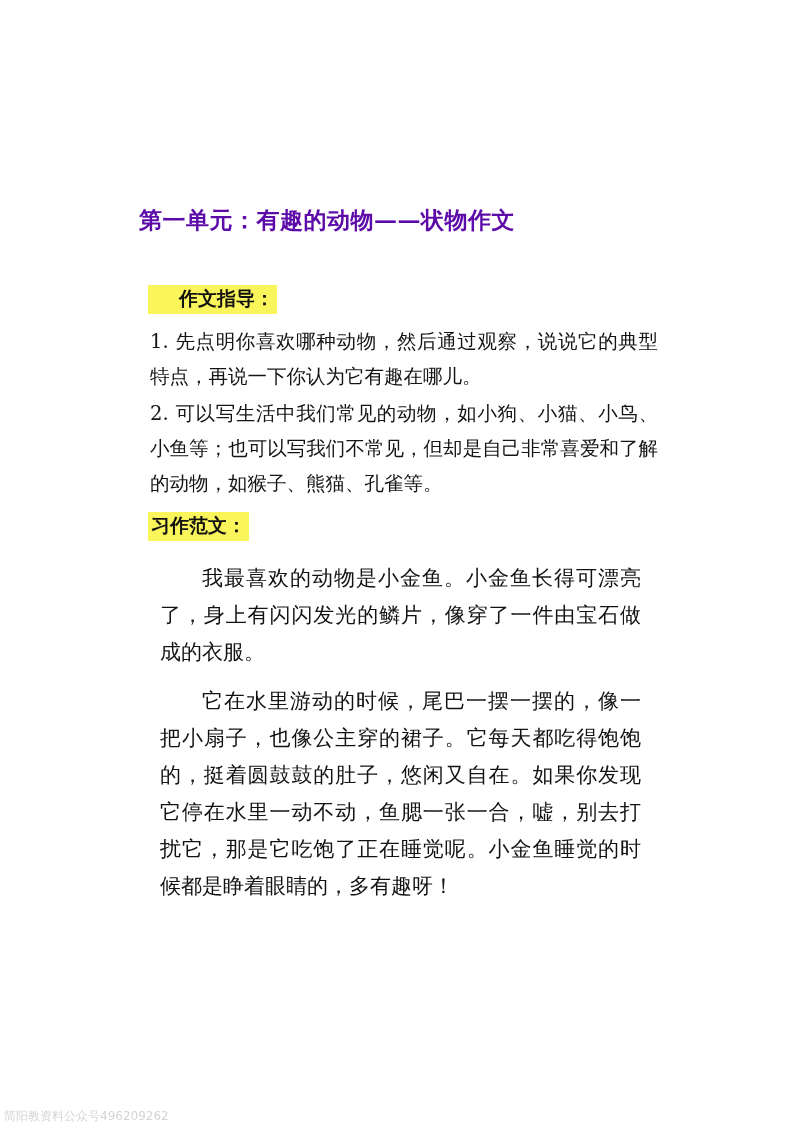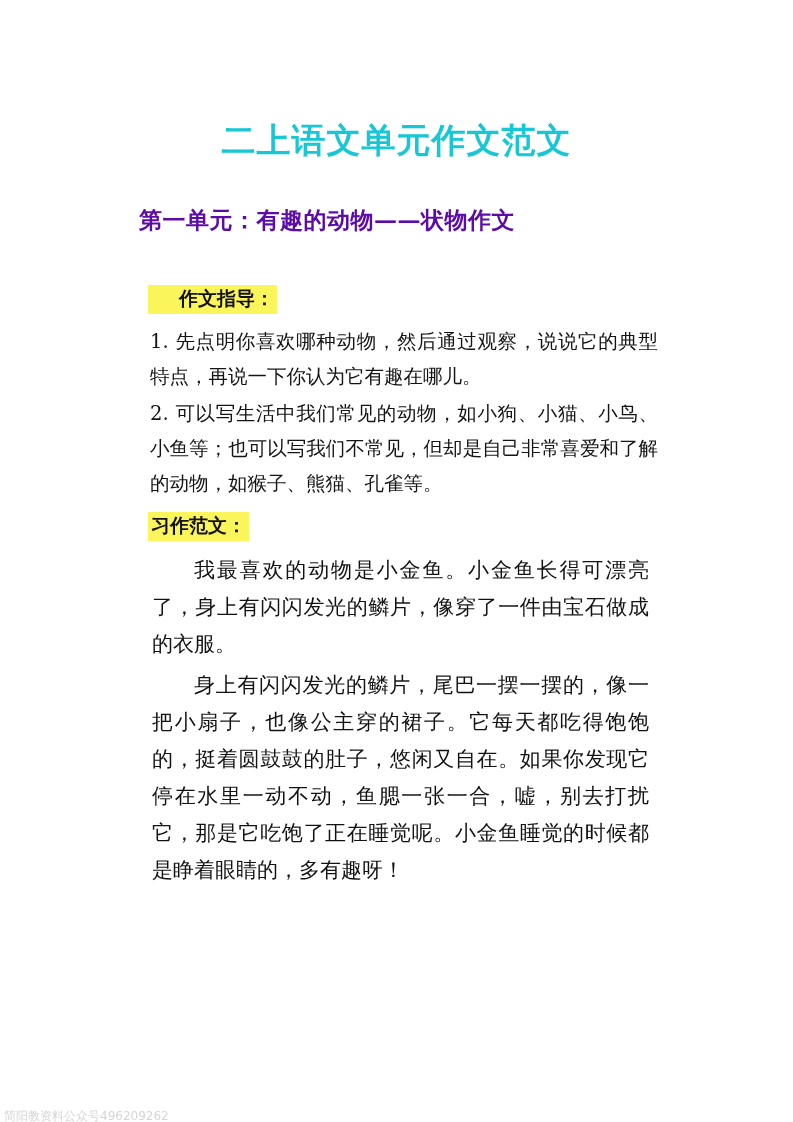--- a/index.html
+++ b/index.html
@@ -75,49 +75,48 @@
     left: 148px;
     width: 505px;
     top: 548px;
     font-size: 21px;
     line-height: 37px;
     color: #121212;
     font-family: "DejaVu Serif", "Liberation Serif", serif;
     text-align: justify;
   }
   .essay p {
-    margin: 4px;
+    margin: 12px;
     text-indent: 2em;
   }
   .watermark-top {
     position: absolute;
     left: 4px;
     top: 1108px;
     font-size: 12px;
     color: #d5d5d5;
     font-family: "DejaVu Sans", "Liberation Sans", sans-serif;
   }
 </style>
 </head>
 <body>
 
 <div class="page">
 
-  <div class="doc-title">二上语文单元作文范文</div>
 
   <div class="unit-heading">第一单元：有趣的动物——状物作文</div>
 
   <div class="section-label label-guide">作文指导：</div>
 
   <div class="body-block guide-1">1. 先点明你喜欢哪种动物，然后通过观察，说说它的典型特点，再说一下你认为它有趣在哪儿。</div>
 
   <div class="body-block guide-2">2. 可以写生活中我们常见的动物，如小狗、小猫、小鸟、小鱼等；也可以写我们不常见，但却是自己非常喜爱和了解的动物，如猴子、熊猫、孔雀等。</div>
 
   <div class="section-label label-sample">习作范文：</div>
 
   <div class="essay">
     <p>我最喜欢的动物是小金鱼。小金鱼长得可漂亮了，身上有闪闪发光的鳞片，像穿了一件由宝石做成的衣服。</p>
-    <p>身上有闪闪发光的鳞片，尾巴一摆一摆的，像一把小扇子，也像公主穿的裙子。它每天都吃得饱饱的，挺着圆鼓鼓的肚子，悠闲又自在。如果你发现它停在水里一动不动，鱼腮一张一合，嘘，别去打扰它，那是它吃饱了正在睡觉呢。小金鱼睡觉的时候都是睁着眼睛的，多有趣呀！</p>
+    <p>它在水里游动的时候，尾巴一摆一摆的，像一把小扇子，也像公主穿的裙子。它每天都吃得饱饱的，挺着圆鼓鼓的肚子，悠闲又自在。如果你发现它停在水里一动不动，鱼腮一张一合，嘘，别去打扰它，那是它吃饱了正在睡觉呢。小金鱼睡觉的时候都是睁着眼睛的，多有趣呀！</p>
   </div>
 
   <div class="watermark-top">简阳教资料公众号496209262</div>
 
 </div>
 
 </body></html>

